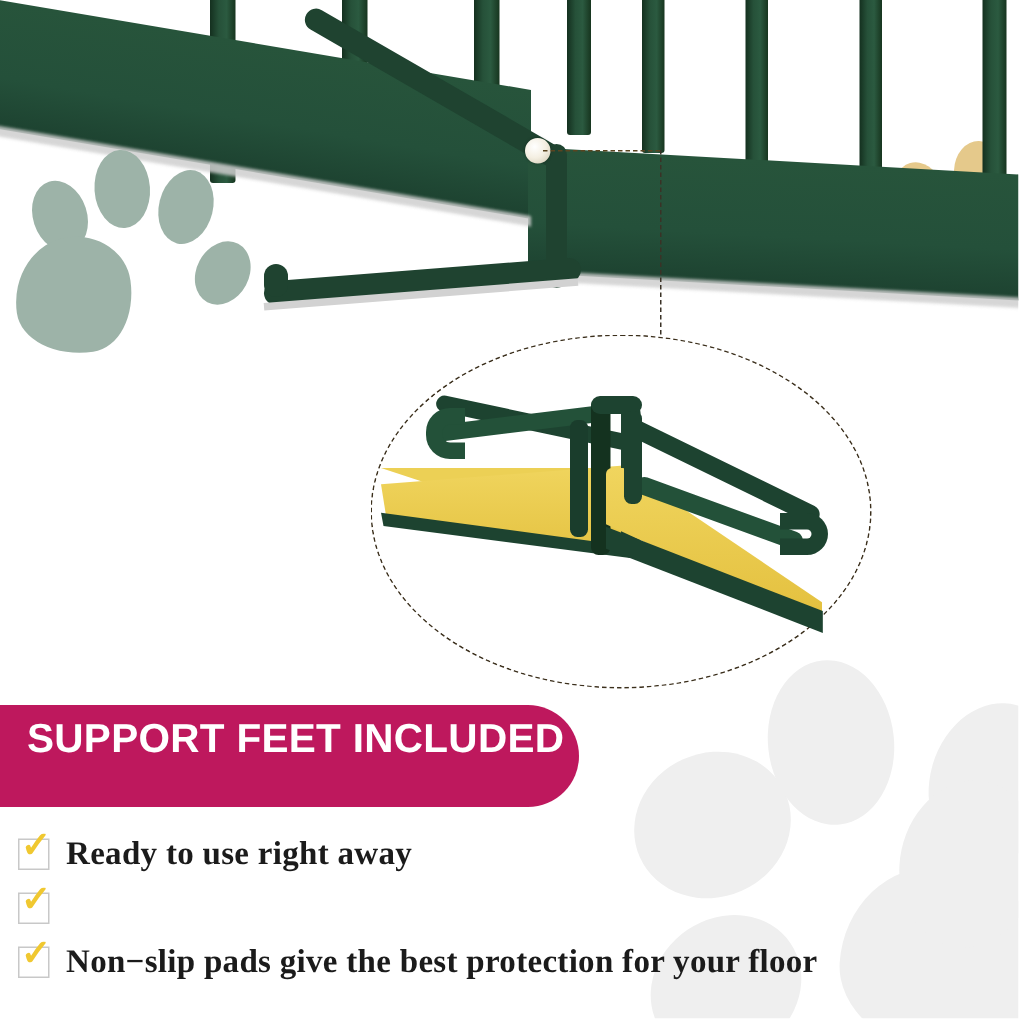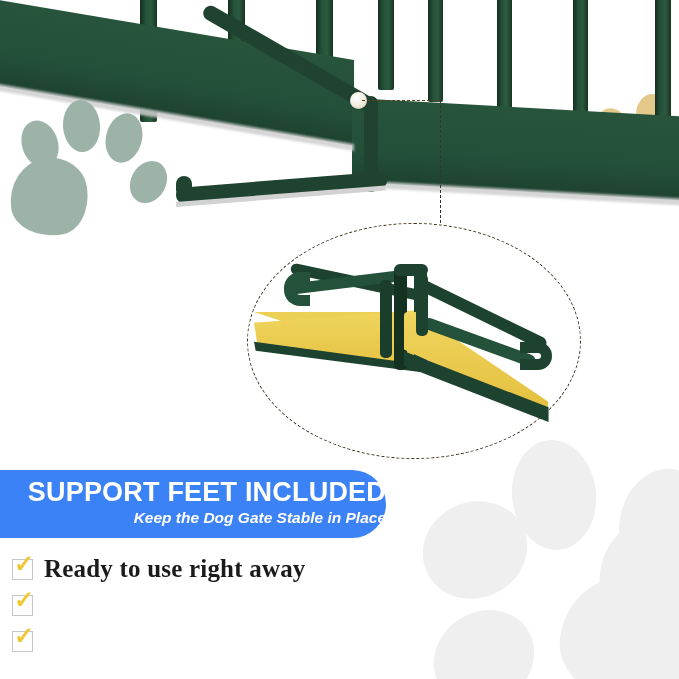--- a/index.html
+++ b/index.html
@@ -123,25 +123,24 @@
   }
   #zoom-inner { position: absolute; left: 0; top: 0; width: 334px; height: 236px; }
 
   .zs { position: absolute; }
 
   
   #banner {
     position: absolute;
     left: 0; top: 470px;
     width: 386px; height: 68px;
-    background: #3b82f6;
+    background: #be185d;
     border-radius: 0 34px 34px 0;
     box-sizing: border-box;
     padding: 7px 0 0 18px;
-    text-align: right;
   }
   #banner-title {
     color: #ffffff;
     font-size: 27px;
     font-weight: bold;
     letter-spacing: 0.2px;
     line-height: 30px;
     white-space: nowrap;
     font-family: "Liberation Sans", sans-serif;
   }
@@ -180,21 +179,21 @@
     left: 1px; top: -7px;
     width: 21px; height: 22px;
     color: #f0c830;
     font-size: 24px;
     line-height: 22px;
     font-weight: bold;
     font-family: "Liberation Sans", sans-serif;
   }
   .btext {
     font-family: "Liberation Serif", serif;
-    font-size: 25px;
+    font-size: 22px;
     color: #1b1b1b;
     font-weight: 600;
     letter-spacing: 0.2px;
     white-space: nowrap;
   }
 </style>
 </head>
 <body>
 
 <div id="stage">
@@ -299,21 +298,20 @@
     <div class="toe t3"></div>
       <div class="toe t4"></div>
     <div class="pad"></div>
   </div>
   <div class="paw" id="paw-grey2">
     <div class="toe t1"></div>
   </div>
 
   <div id="banner">
     <div id="banner-title">SUPPORT FEET INCLUDED</div>
-    <div id="banner-sub">Keep the Dog Gate Stable in Place</div>
   </div>
 
   <div id="bullets">
 
     <div class="bullet">
       <span class="cbox">
         <span class="tick">✓</span>
       </span>
       <span class="btext">Ready to use right away</span>
     </div>
@@ -321,17 +319,18 @@
     <div class="bullet">
       <span class="cbox">
         <span class="tick">✓</span>
       </span>
     </div>
 
     <div class="bullet">
       <span class="cbox">
         <span class="tick">✓</span>
       </span>
+      <span class="btext">Non−slip pads give the best protection for your floor</span>
     </div>
 
   </div>
 
 </div>
 
 </body></html>

